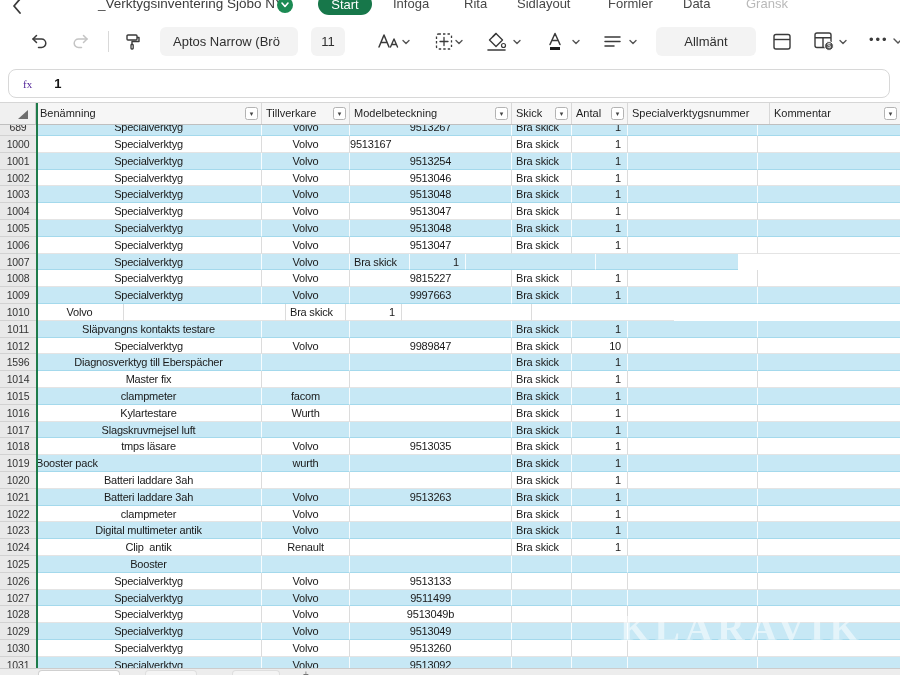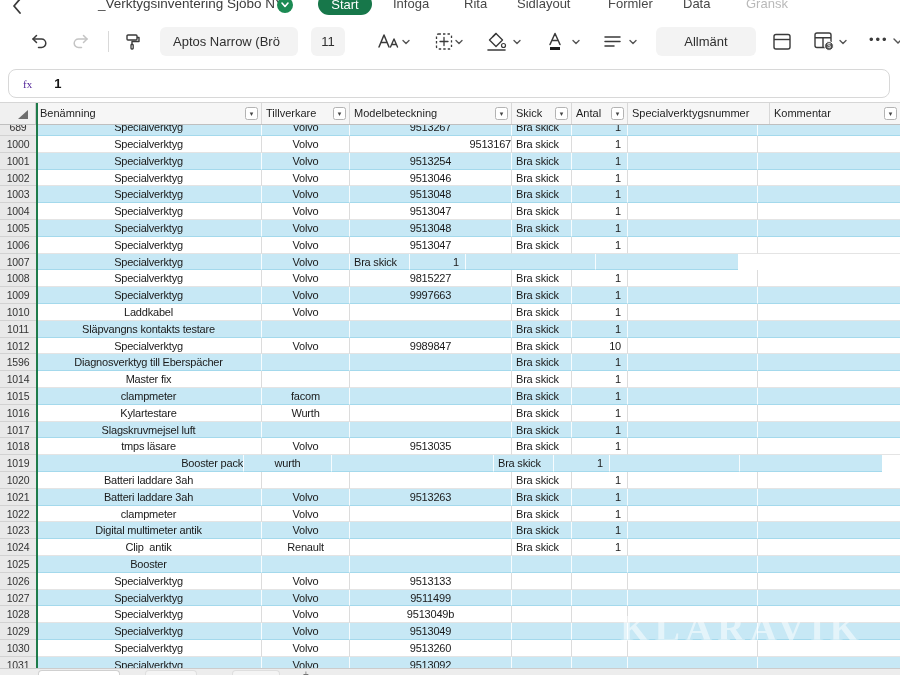--- a/index.html
+++ b/index.html
@@ -213,21 +213,21 @@
           <div class="cell" style="width: 162px; text-align: center;">9513267</div>
           <div class="cell" style="width: 60px; text-align: left; padding-left: 4px;">Bra skick</div>
           <div class="cell" style="width: 56px; text-align: right; padding-right: 6px;">1</div>
           <div class="cell" style="width: 130px; text-align: left; padding-left: 4px;"></div>
           <div class="cell" style="width: 142px; text-align: left; padding-left: 4px;"></div>
         </div>
         <div class="row white">
           <div class="rn">1000</div>
           <div class="cell" style="width: 226px; text-align: center;">Specialverktyg</div>
           <div class="cell" style="width: 88px; text-align: center;">Volvo</div>
-          <div class="cell" style="width: 162px; text-align: right;">9513167</div>
+          <div class="cell" style="width: 162px; text-align: left;">9513167</div>
           <div class="cell" style="width: 60px; text-align: left; padding-left: 4px;">Bra skick</div>
           <div class="cell" style="width: 56px; text-align: right; padding-right: 6px;">1</div>
           <div class="cell" style="width: 130px; text-align: left; padding-left: 4px;"></div>
           <div class="cell" style="width: 142px; text-align: left; padding-left: 4px;"></div>
         </div>
         <div class="row blue">
           <div class="rn">1001</div>
           <div class="cell" style="width: 226px; text-align: center;">Specialverktyg</div>
           <div class="cell" style="width: 88px; text-align: center;">Volvo</div>
           <div class="cell" style="width: 162px; text-align: center;">9513254</div>
@@ -310,21 +310,20 @@
           <div class="cell" style="width: 226px; text-align: center;">Specialverktyg</div>
           <div class="cell" style="width: 88px; text-align: center;">Volvo</div>
           <div class="cell" style="width: 162px; text-align: center;">9997663</div>
           <div class="cell" style="width: 60px; text-align: left; padding-left: 4px;">Bra skick</div>
           <div class="cell" style="width: 56px; text-align: right; padding-right: 6px;">1</div>
           <div class="cell" style="width: 130px; text-align: left; padding-left: 4px;"></div>
           <div class="cell" style="width: 142px; text-align: left; padding-left: 4px;"></div>
         </div>
         <div class="row white">
           <div class="rn">1010</div>
-          <div class="cell" style="width: 226px; text-align: center;">Laddkabel</div>
           <div class="cell" style="width: 88px; text-align: center;">Volvo</div>
           <div class="cell" style="width: 162px; text-align: center;"></div>
           <div class="cell" style="width: 60px; text-align: left; padding-left: 4px;">Bra skick</div>
           <div class="cell" style="width: 56px; text-align: right; padding-right: 6px;">1</div>
           <div class="cell" style="width: 130px; text-align: left; padding-left: 4px;"></div>
           <div class="cell" style="width: 142px; text-align: left; padding-left: 4px;"></div>
         </div>
         <div class="row blue">
           <div class="rn">1011</div>
           <div class="cell" style="width: 226px; text-align: center;">Släpvangns kontakts testare</div>
@@ -400,21 +399,21 @@
           <div class="cell" style="width: 226px; text-align: center;">tmps läsare</div>
           <div class="cell" style="width: 88px; text-align: center;">Volvo</div>
           <div class="cell" style="width: 162px; text-align: center;">9513035</div>
           <div class="cell" style="width: 60px; text-align: left; padding-left: 4px;">Bra skick</div>
           <div class="cell" style="width: 56px; text-align: right; padding-right: 6px;">1</div>
           <div class="cell" style="width: 130px; text-align: left; padding-left: 4px;"></div>
           <div class="cell" style="width: 142px; text-align: left; padding-left: 4px;"></div>
         </div>
         <div class="row blue">
           <div class="rn">1019</div>
-          <div class="cell" style="width: 208px; text-align: right;">Booster pack</div>
+          <div class="cell" style="width: 226px; text-align: left;">Booster pack</div>
           <div class="cell" style="width: 88px; text-align: center;">wurth</div>
           <div class="cell" style="width: 162px; text-align: center;"></div>
           <div class="cell" style="width: 60px; text-align: left; padding-left: 4px;">Bra skick</div>
           <div class="cell" style="width: 56px; text-align: right; padding-right: 6px;">1</div>
           <div class="cell" style="width: 130px; text-align: left; padding-left: 4px;"></div>
           <div class="cell" style="width: 142px; text-align: left; padding-left: 4px;"></div>
         </div>
         <div class="row white">
           <div class="rn">1020</div>
           <div class="cell" style="width: 226px; text-align: center;">Batteri laddare 3ah</div>

